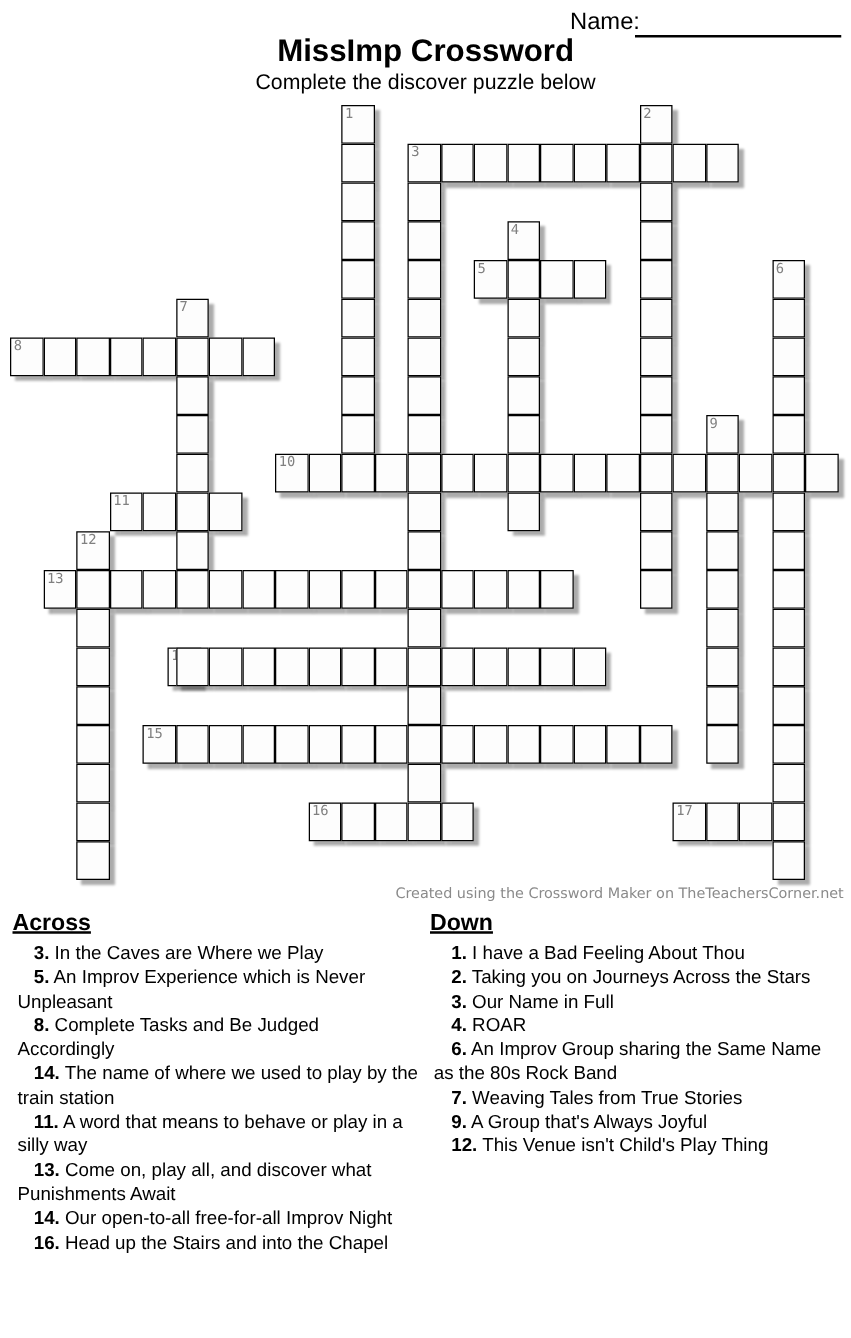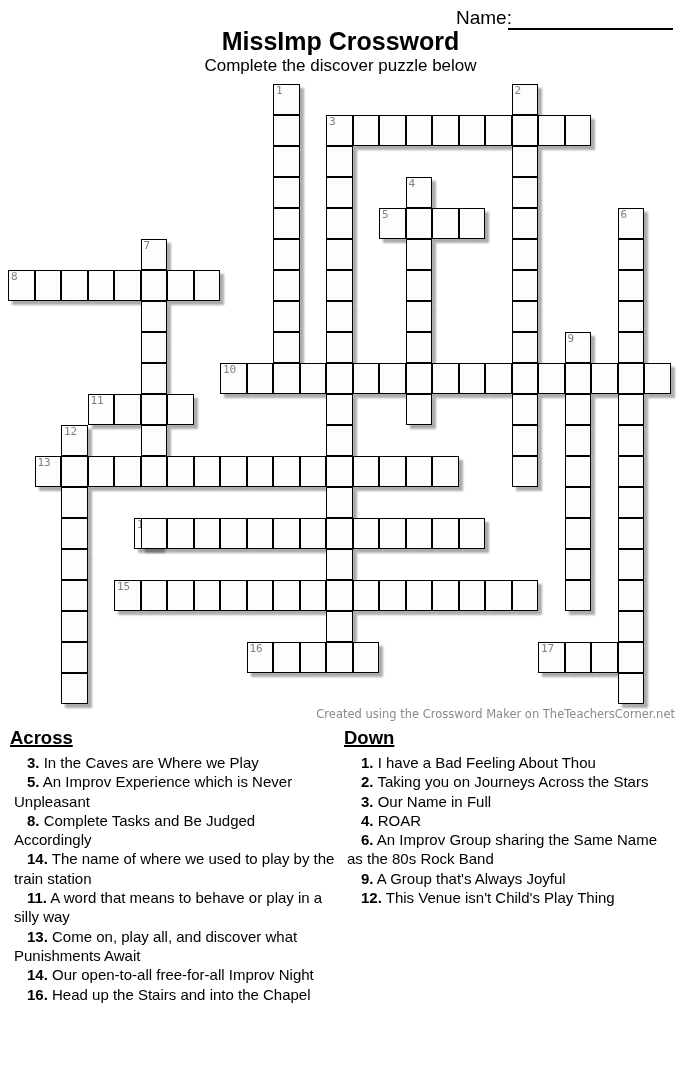--- a/index.html
+++ b/index.html
@@ -271,18 +271,19 @@
   </div>
 
   <div class="clue-col down">
     <h2 class="clue-heading">Down</h2>
     <ul class="clue-list">
         <li><b>1.</b><span> I have a Bad Feeling About Thou</span></li>
         <li><b>2.</b><span> Taking you on Journeys Across the Stars</span></li>
         <li><b>3.</b><span> Our Name in Full</span></li>
         <li><b>4.</b><span> ROAR</span></li>
         <li><b>6.</b><span> An Improv Group sharing the Same Name as the 80s Rock Band</span></li>
+        <li><b>7.</b><span> Weaving Tales from True Stories</span></li>
         <li><b>9.</b><span> A Group that's Always Joyful</span></li>
         <li><b>12.</b><span> This Venue isn't Child's Play Thing</span></li>
       </ul>
   </div>
 
 </div>
 
 </body></html>

